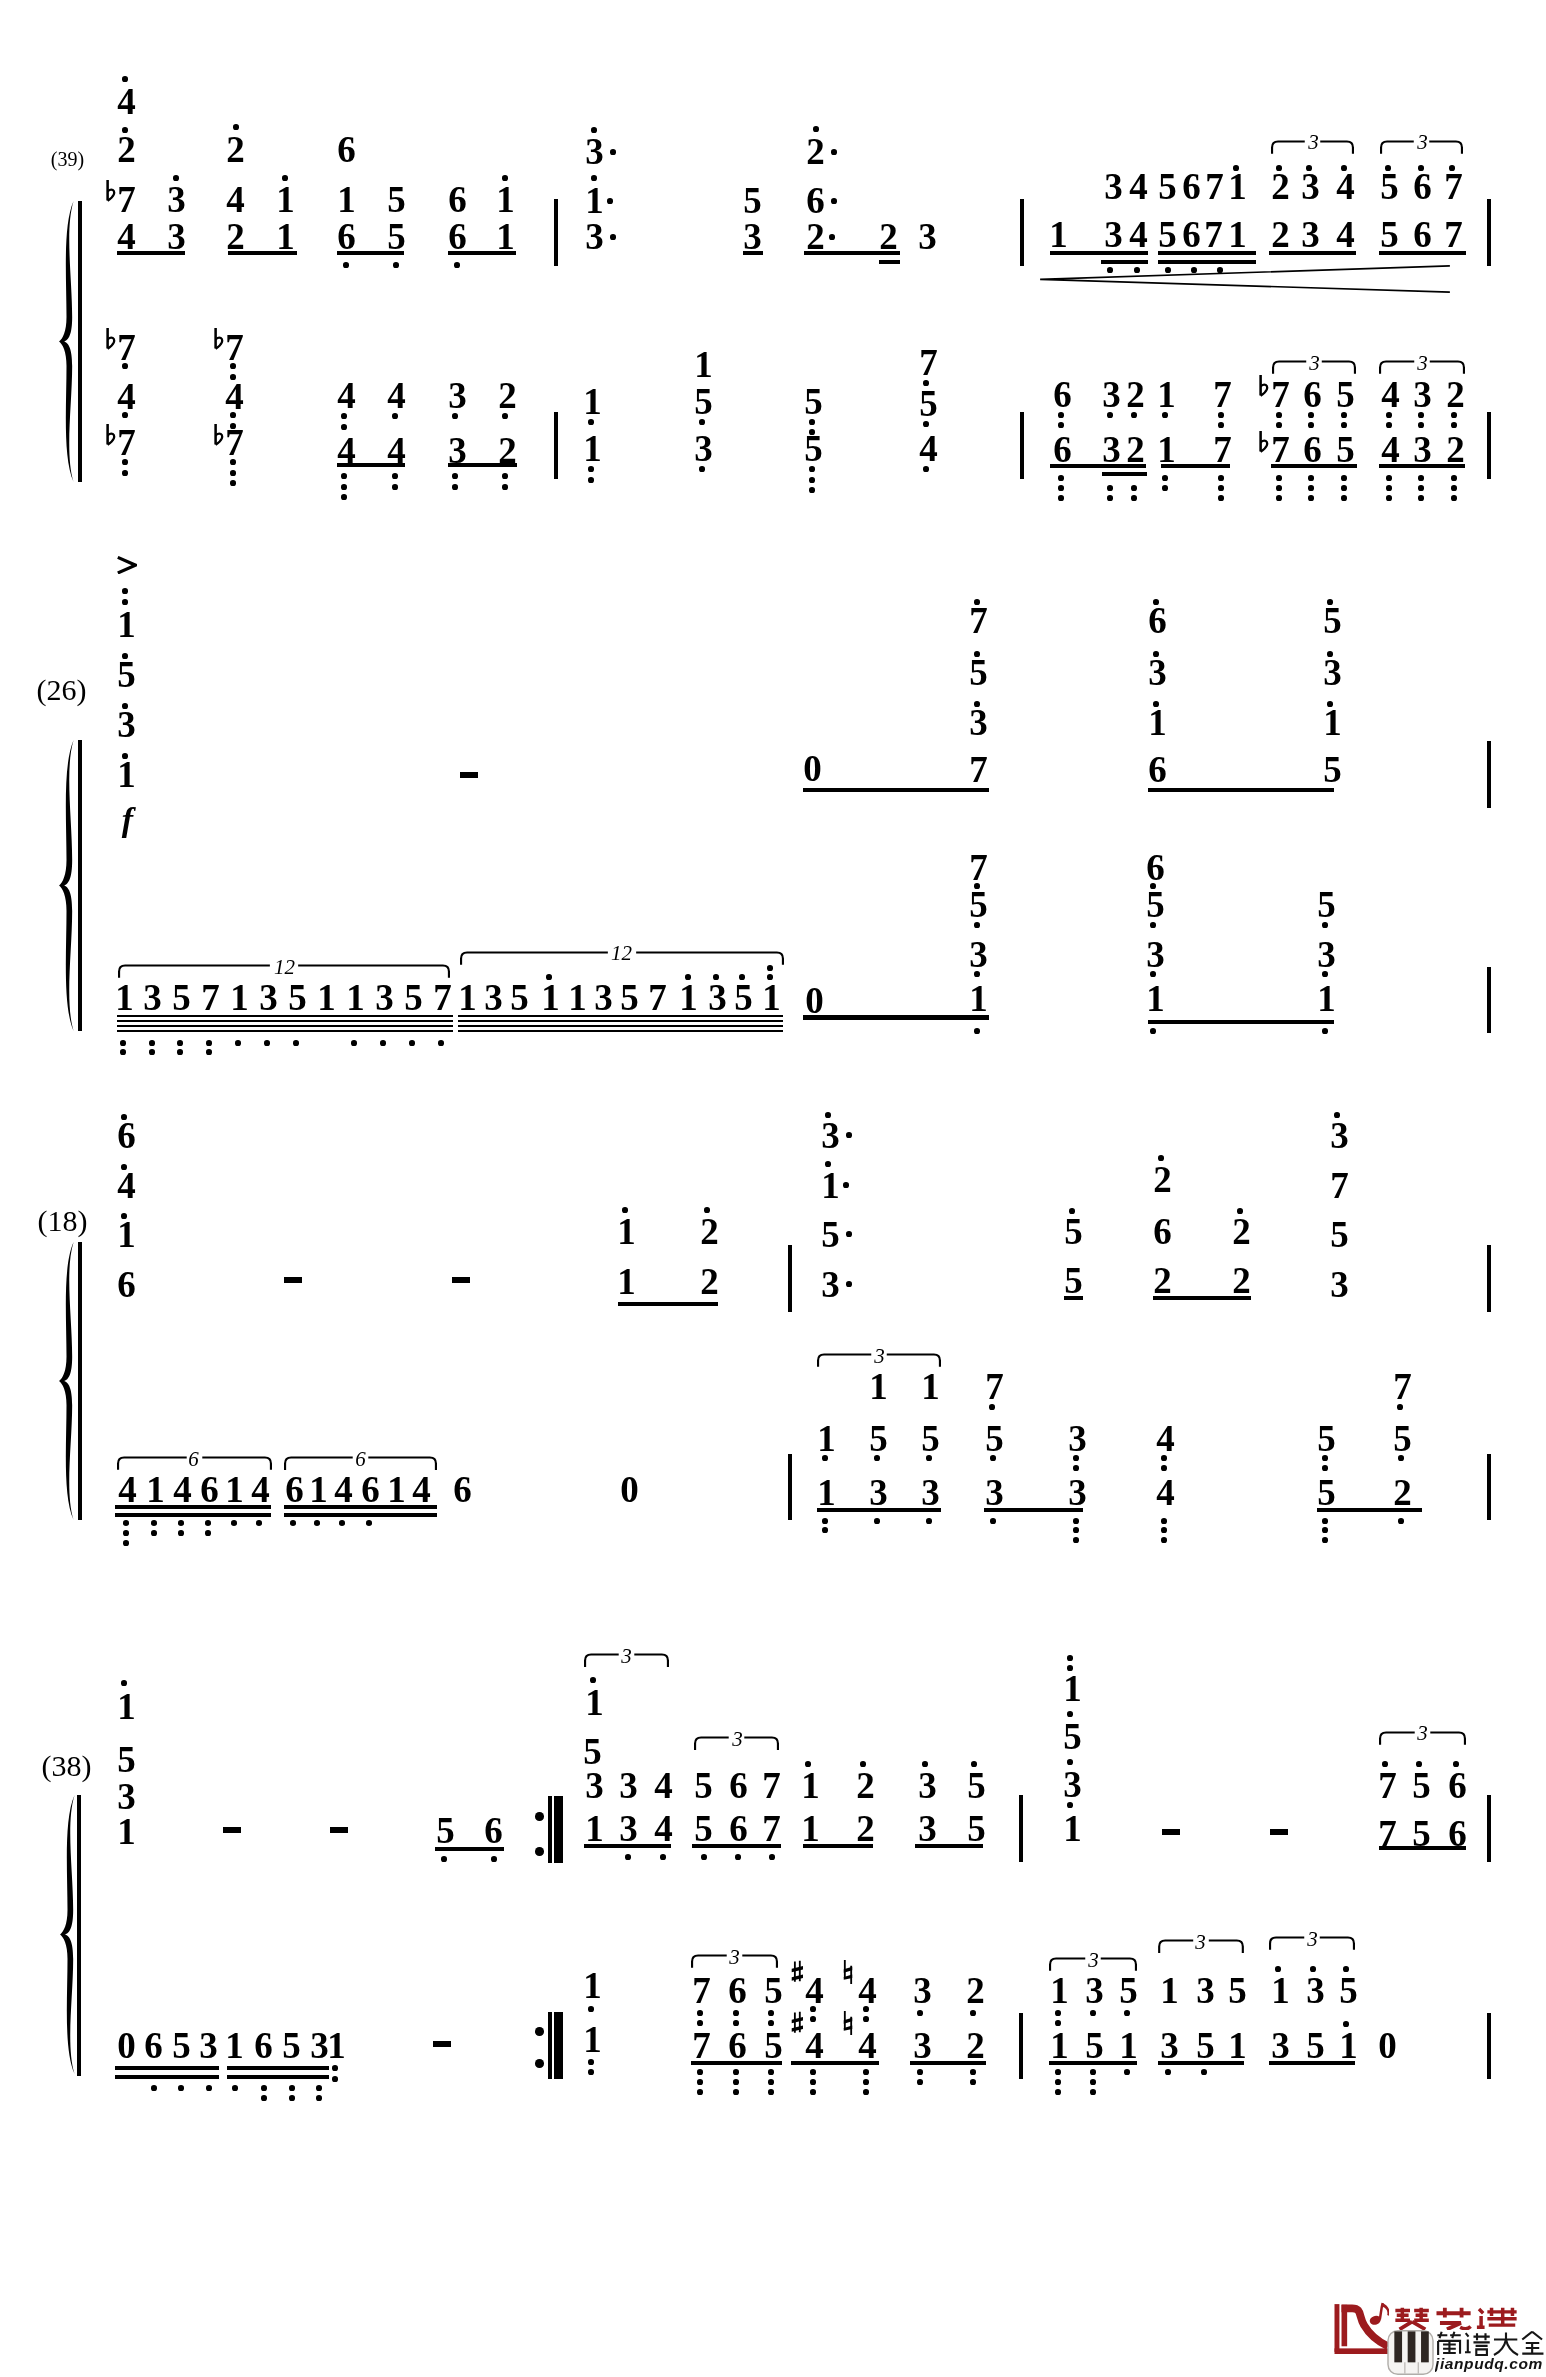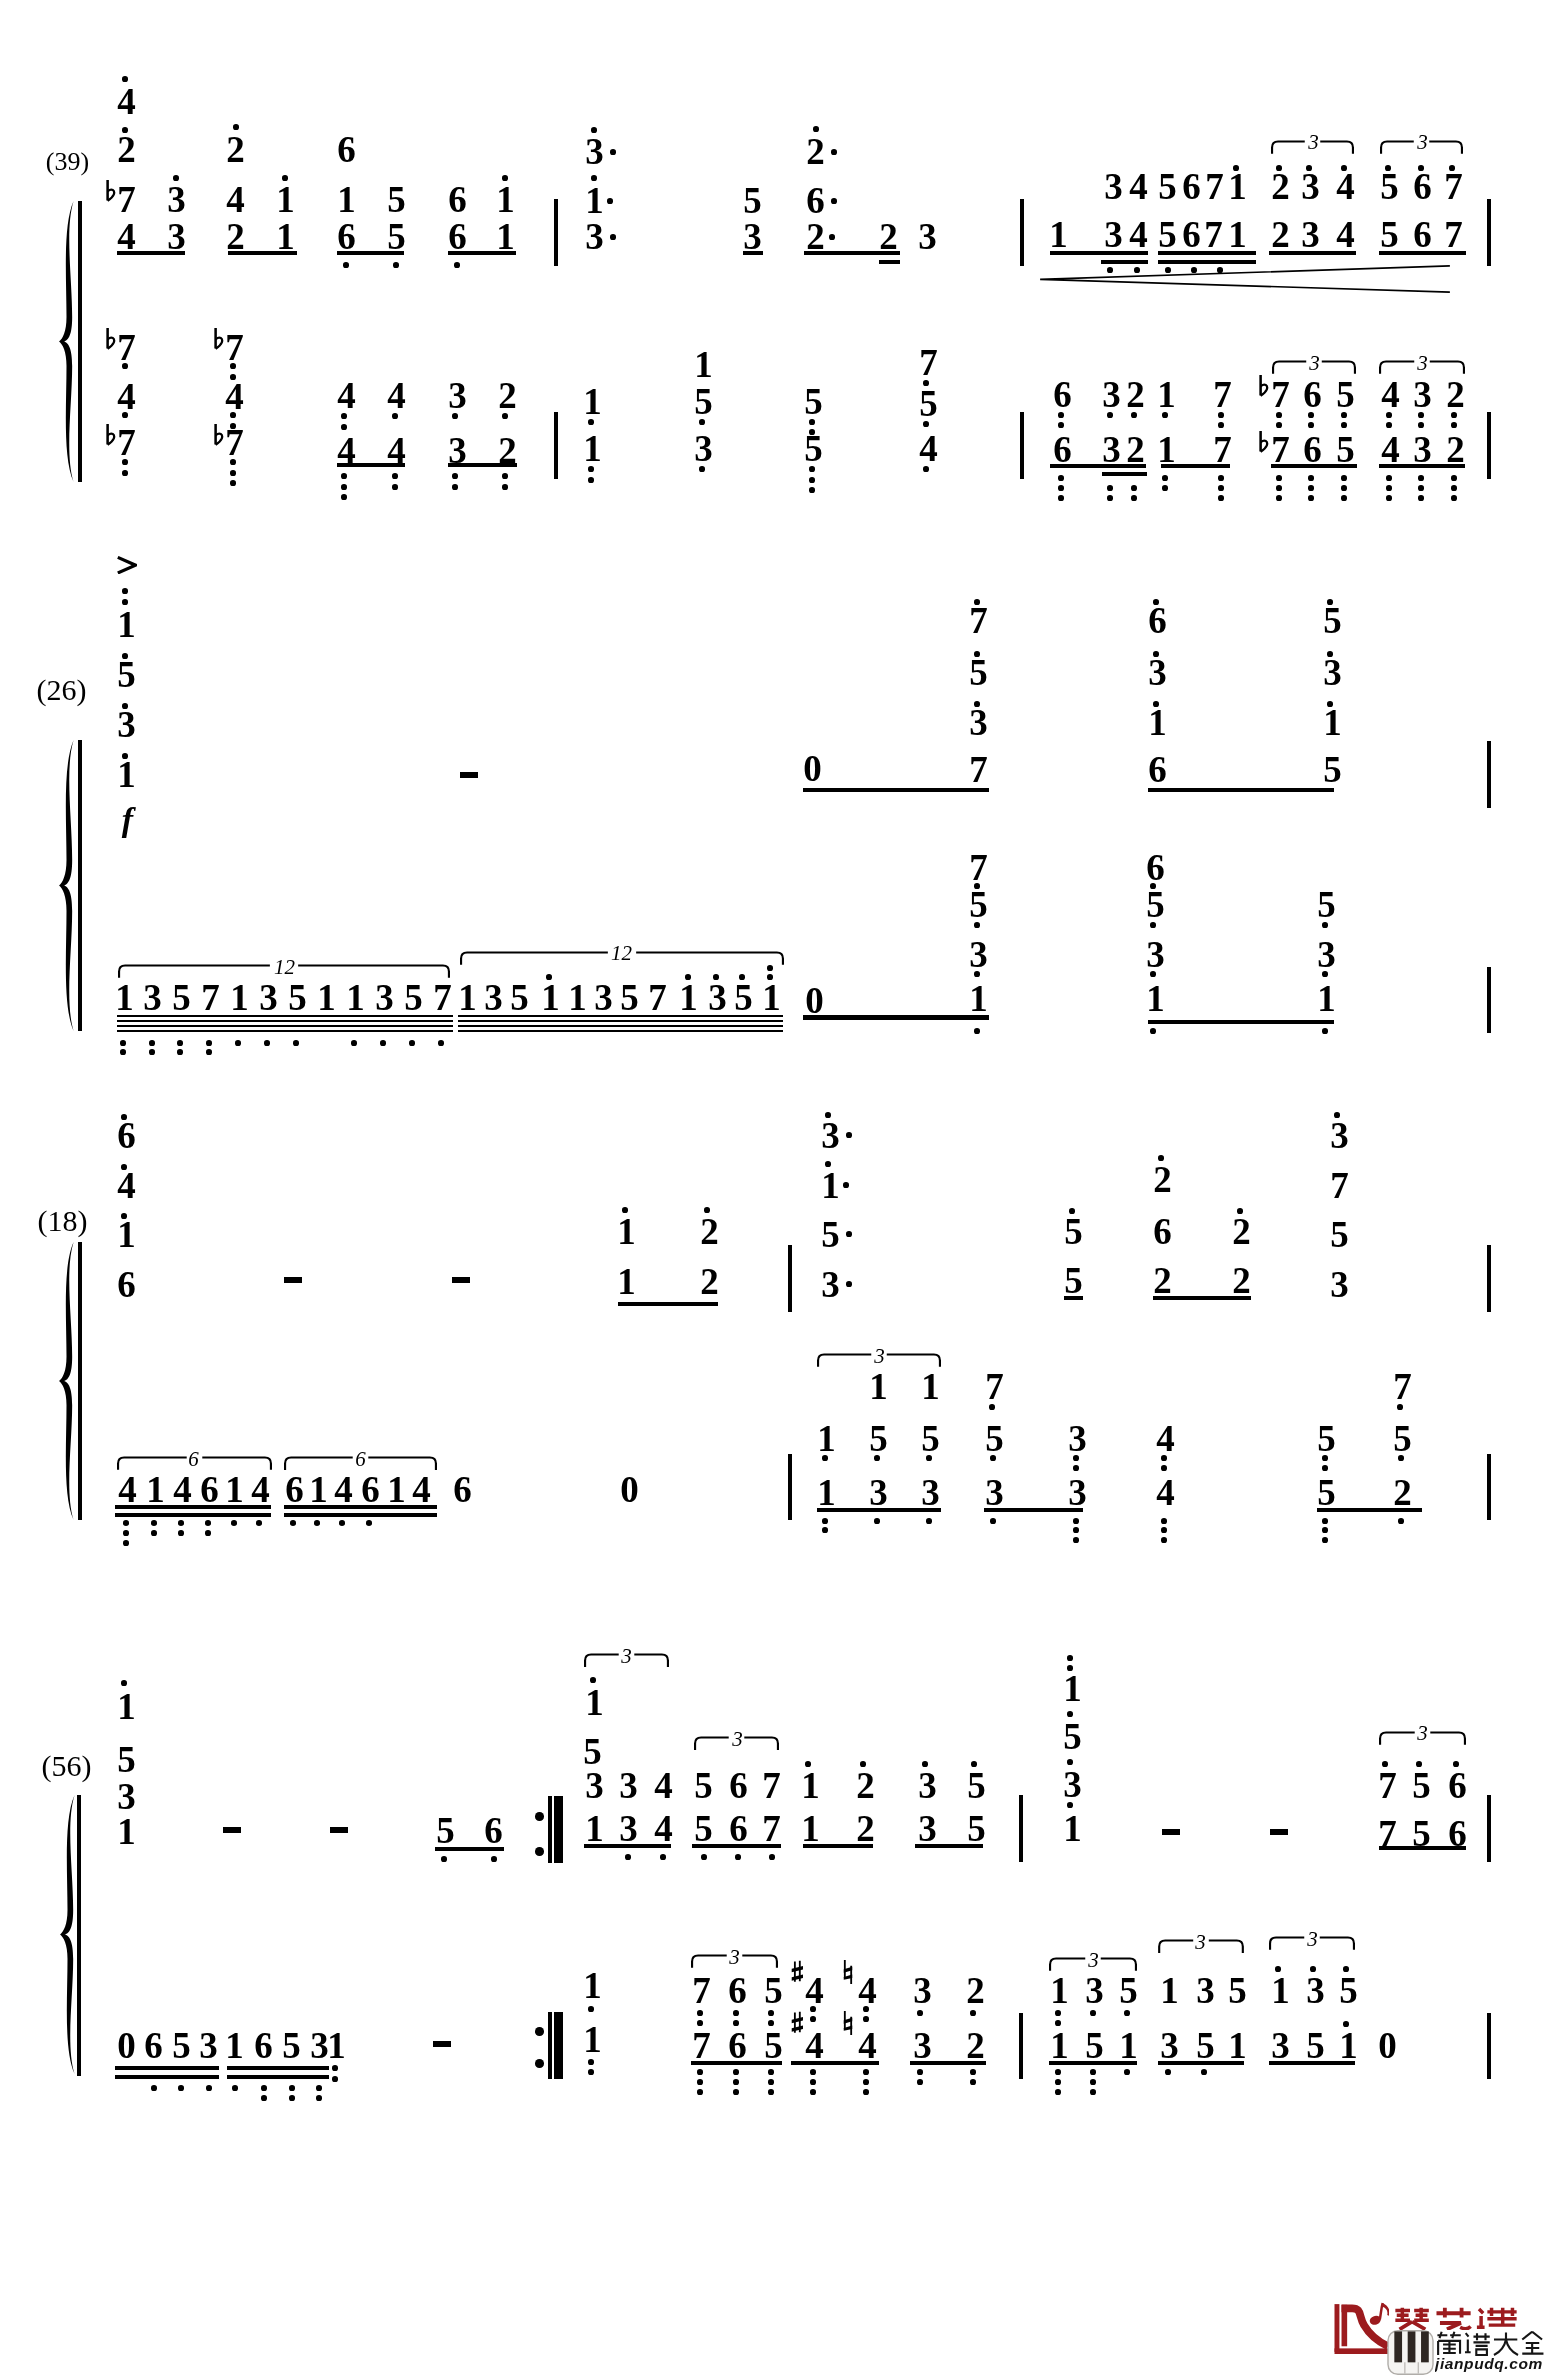--- a/index.html
+++ b/index.html
@@ -2,21 +2,21 @@
 <html style="font-size:11.3px"><head><meta charset="utf-8"><title>p</title><style>
 html,body{margin:0;padding:0;background:#fff}
 #pg{position:relative;width:1547px;height:2377px;background:#fff;overflow:hidden;font-family:"Liberation Serif",serif}
 .d{position:absolute;font-family:"Liberation Serif",serif;font-weight:bold;color:#000;line-height:1;width:57px;text-align:center;white-space:nowrap}
 .o{position:absolute;background:#000;border-radius:50%;display:block}
 .l{position:absolute;background:#000;display:block}
 .s{position:absolute;display:block}
 </style></head><body>
 <div id="pg">
 
-<span class="d" style="left:39px;top:149px;font-size:26px;font-weight:normal">(39)</span>
+<span class="d" style="left:39px;top:149px;font-size:20px;font-weight:normal">(39)</span>
 
 <svg class="s" style="left:58px;top:201px" width="17" height="281" viewBox="0 0 24 400" preserveAspectRatio="none">
       <path d="M22 0 C6.5 35 12 110 12 165 C12 186 6.5 196 1.5 200 C6.5 204 12 214 12 235 C12 290 6.5 365 22 400 C9.5 360 20 290 20 235 C20 210 15 202 8.5 200 C15 198 20 190 20 165 C20 110 9.5 40 22 0 Z" fill="#000"></path>
     </svg>
 
 <i class="l" style="left:78px;top:201px;width:4.2px;height:281px"></i>
 
 <i class="l" style="left:554px;top:199px;width:3.5px;height:67px"></i>
 <i class="l" style="left:554px;top:412px;width:3.5px;height:67px"></i>
 <i class="l" style="left:1020px;top:199px;width:3.5px;height:67px"></i>
@@ -677,21 +677,21 @@
 <i class="o" style="left:1322px;top:1518px;width:5.7px;height:5.7px"></i>
 <i class="o" style="left:1322px;top:1527px;width:5.7px;height:5.7px"></i>
 <i class="o" style="left:1322px;top:1537px;width:5.7px;height:5.7px"></i>
 <span class="d" style="left:1374px;top:1474px;font-size:37px">2</span>
 <i class="o" style="left:1398px;top:1518px;width:5.7px;height:5.7px"></i>
 
 <i class="l" style="left:817px;top:1508px;width:124px;height:4.2px"></i>
 <i class="l" style="left:984px;top:1508px;width:99px;height:4.2px"></i>
 <i class="l" style="left:1317px;top:1508px;width:105px;height:4.2px"></i>
 
-<span class="d" style="left:38px;top:1751px;font-size:30px;font-weight:normal">(56)</span>
+<span class="d" style="left:38px;top:1751px;font-size:30px;font-weight:normal">(38)</span>
 
 <svg class="s" style="left:59px;top:1795px" width="17" height="279" viewBox="0 0 24 400" preserveAspectRatio="none">
       <path d="M22 0 C6.5 35 12 110 12 165 C12 186 6.5 196 1.5 200 C6.5 204 12 214 12 235 C12 290 6.5 365 22 400 C9.5 360 20 290 20 235 C20 210 15 202 8.5 200 C15 198 20 190 20 165 C20 110 9.5 40 22 0 Z" fill="#000"></path>
     </svg>
 
 <i class="l" style="left:77px;top:1795px;width:4.2px;height:281px"></i>
 
 <i class="l" style="left:1019px;top:1795px;width:3.5px;height:67px"></i>
 <i class="l" style="left:1019px;top:2013px;width:3.5px;height:66px"></i>
 <i class="l" style="left:1487px;top:1795px;width:3.5px;height:67px"></i>

